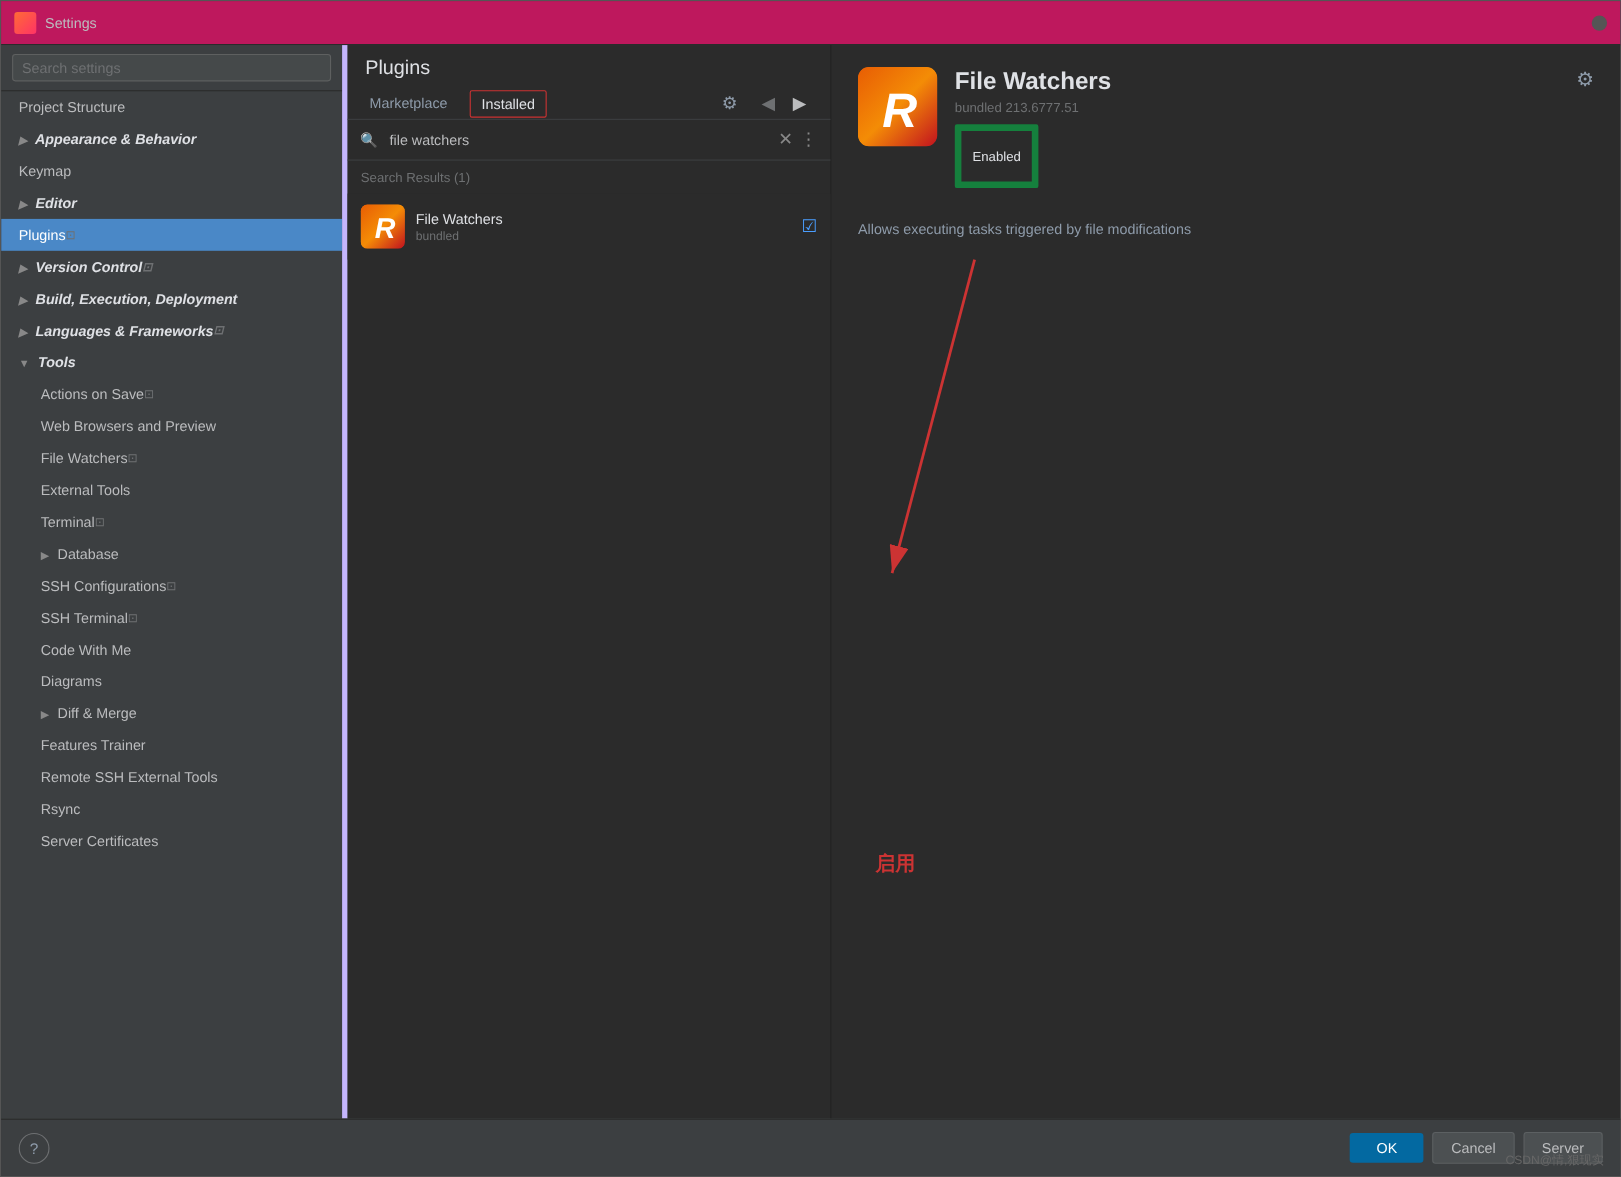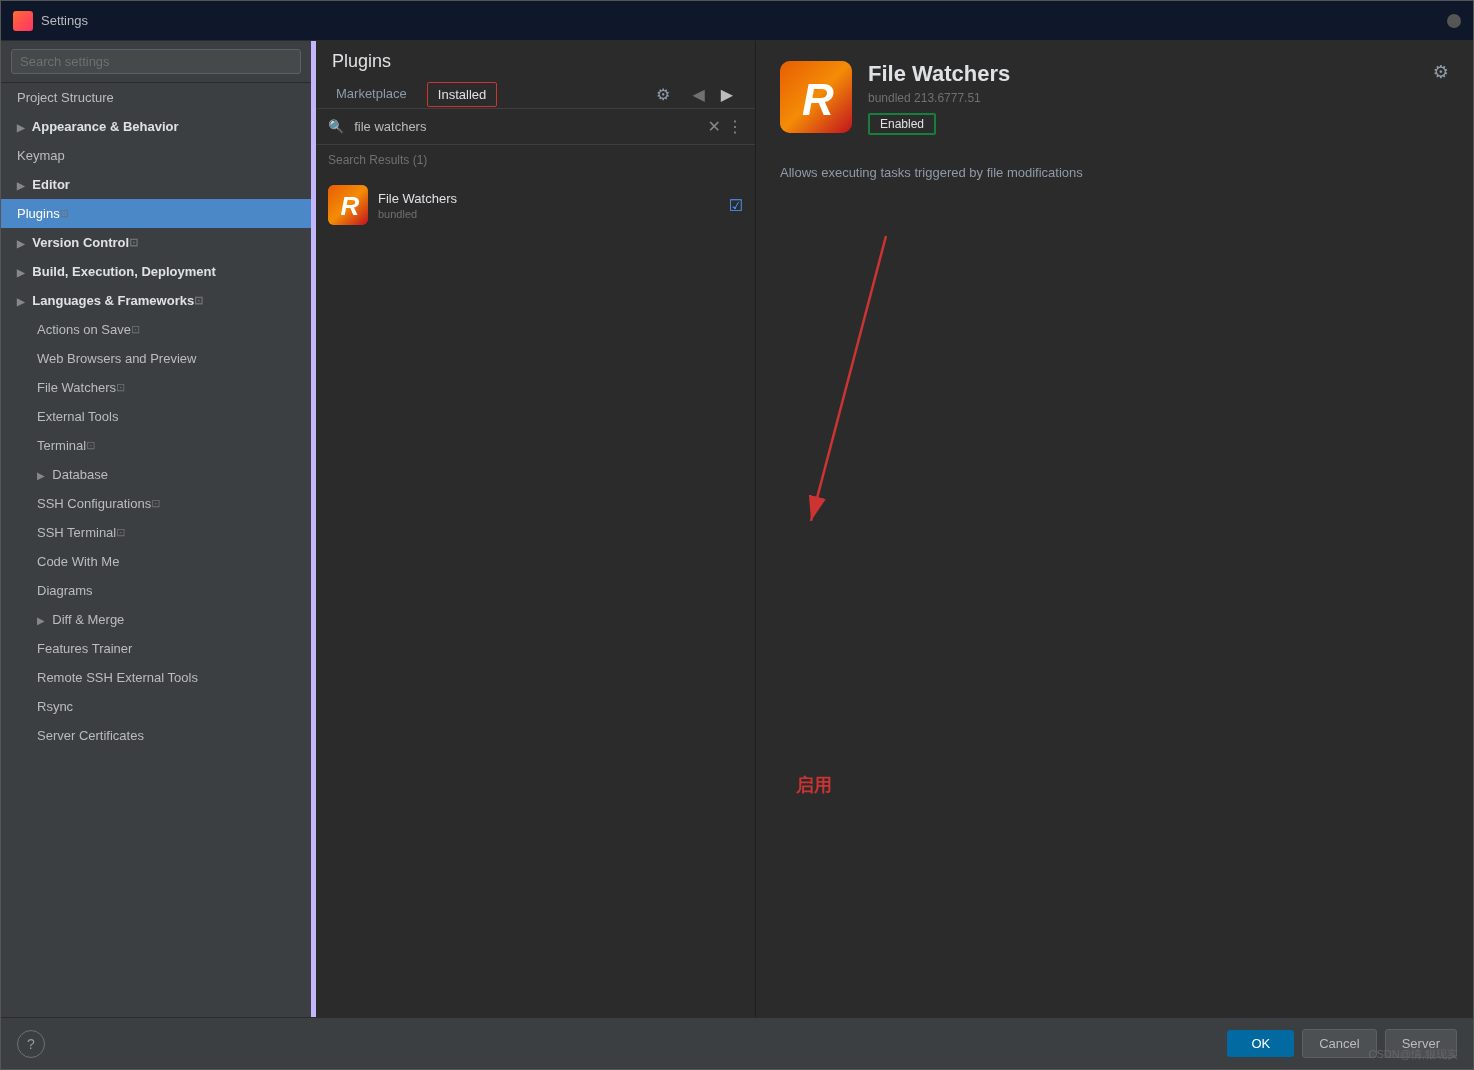--- a/index.html
+++ b/index.html
@@ -16,21 +16,21 @@
     .window {
       width: 1474px;
       height: 1070px;
       background: #3c3f41;
       border: 1px solid #555;
       display: flex;
       flex-direction: column;
     }
 
     .title-bar {
-      background: #0f172a;
+      background: #be185d;
       height: 40px;
       display: flex;
       align-items: center;
       padding: 0 12px;
       border-bottom: 1px solid #2b2b2b;
       flex-shrink: 0;
       justify-content: center;
     }
 
     .title-bar-logo {
@@ -112,20 +112,21 @@
     }
 
     .sidebar-item.selected {
       background: #4a88c7;
       color: #fff;
     }
 
     .sidebar-item.group-header {
       font-weight: 600;
       color: #dfe1e5;
+      font-style: italic;
     }
 
     .sidebar-item .expand-icon {
       margin-right: 4px;
       font-size: 10px;
       color: #888;
     }
 
     .sidebar-item .external-icon {
       font-size: 11px;
@@ -309,22 +310,22 @@
     }
 
     .detail-version {
       font-size: 12px;
       color: #6e7072;
       margin-bottom: 8px;
     }
 
     .enabled-badge {
       display: inline-block;
-      padding: 2px 10px;
-      border: 2px solid #15803d;
+      padding: 16px 10px;
+      border: 6px solid #15803d;
       border-radius: 2px;
       color: #dfe1e5;
       font-size: 12px;
       cursor: pointer;
     }
 
     .detail-gear {
       cursor: pointer;
       color: #8e9baa;
       font-size: 18px;
@@ -511,20 +512,26 @@
       </div>
 
       <div class="sidebar-item group-header">
         <span>
           <span class="expand-icon">▶</span>
           <span>Languages &amp; Frameworks</span>
         </span>
         <span class="external-icon">⊡</span>
       </div>
 
+      <div class="sidebar-item group-header">
+        <span>
+          <span class="expand-icon">▼</span>
+          <span>Tools</span>
+        </span>
+      </div>
 
       <div class="sidebar-sub">
         <div class="sidebar-item">
           <span>Actions on Save</span>
           <span class="external-icon">⊡</span>
         </div>
         <div class="sidebar-item">
           <span>Web Browsers and Preview</span>
         </div>
         <div class="sidebar-item">

